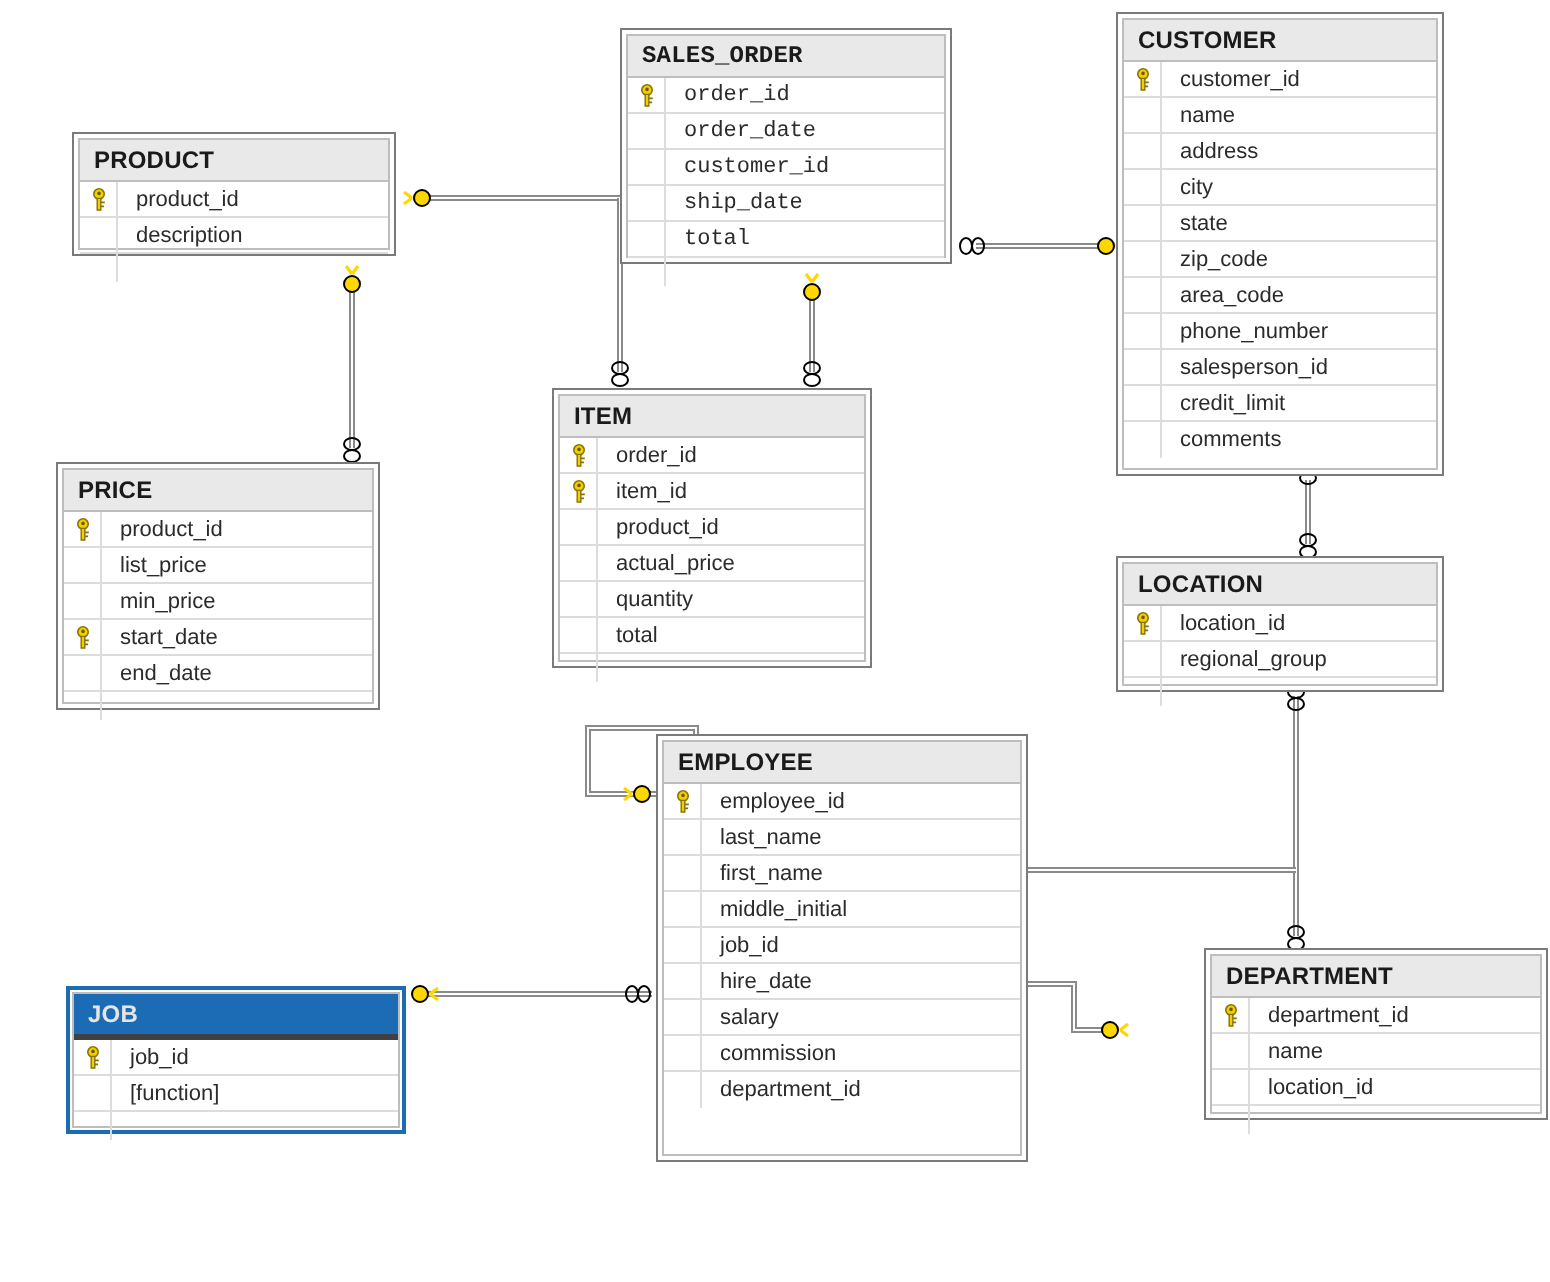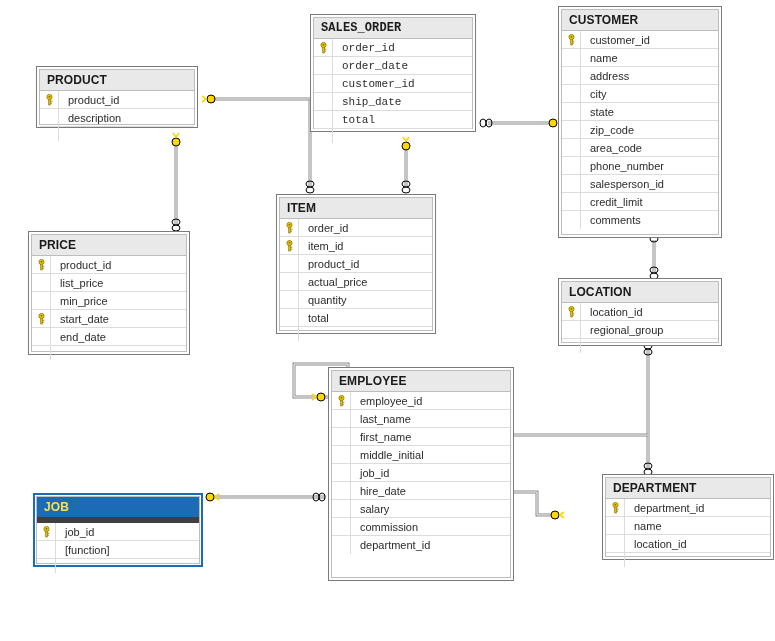--- a/index.html
+++ b/index.html
@@ -78,22 +78,22 @@
     font-size: 12px;
     font-weight: bold;
     color: #1a1a1a;
     padding: 3px 6px 3px 7px;
     line-height: 14px;
     letter-spacing: 0.1px;
     white-space: nowrap;
   }
   .entity.selected .entity-header {
     background: #1c6cb5;
-    color: #fde047;
-    border-bottom: 6px solid #404040;
+    color: #e5e5e5;
+    border-bottom: 3px solid #404040;
   }
   .attr-list {
     list-style: none;
     margin: 0;
     padding: 0;
   }
   .attr {
     position: relative;
     height: 18px;
     line-height: 18px;

